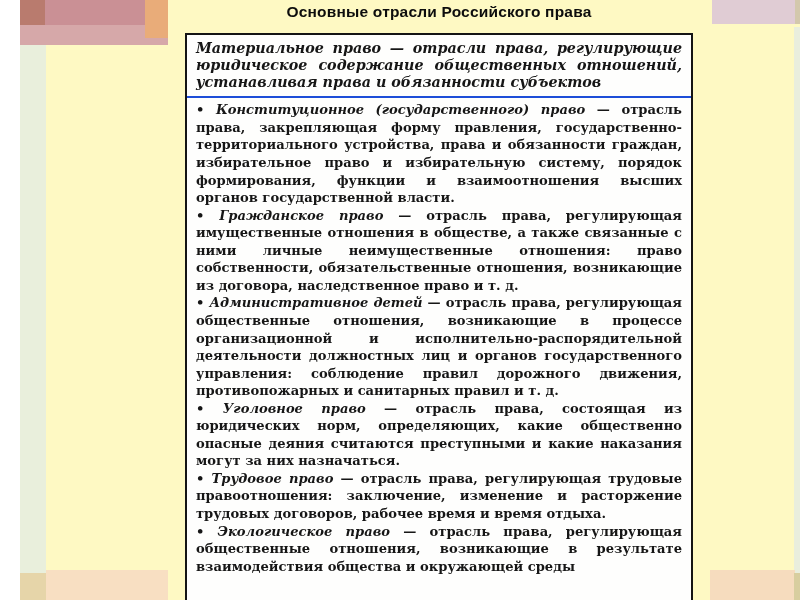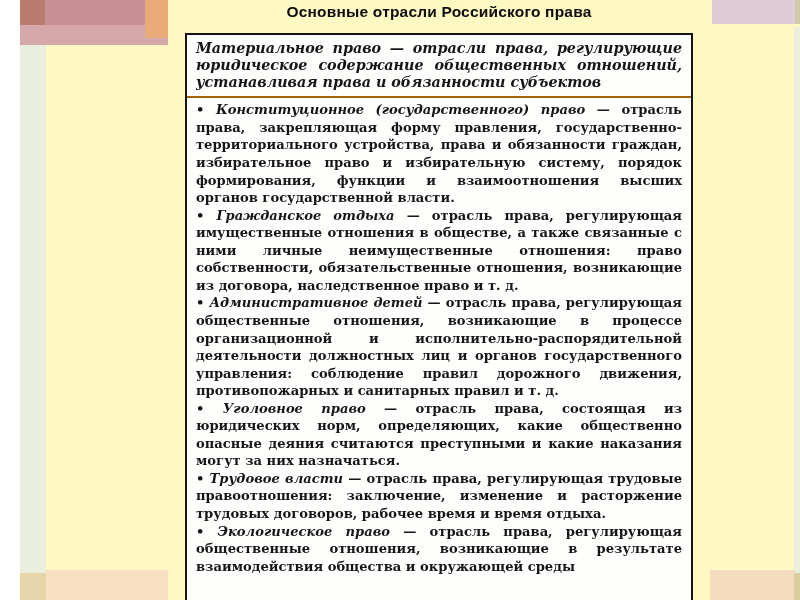--- a/index.html
+++ b/index.html
@@ -34,21 +34,21 @@
     letter-spacing: 0.2px;
   }
 
   .table-box {
     position: absolute; left: 165px; top: 33px; width: 504px; height: 567px;
     border: 2px solid #141414; border-bottom: none;
     background: #fefefd;
     box-sizing: content-box;
   }
   .header-cell {
-    border-bottom: 2px solid #a16207;
+    border-bottom: 2px solid #1d4ed8;
     padding: 5px 9px 6px 9px;
     font-size: 14.3px; line-height: 16.8px;
     font-weight: bold; font-style: italic;
     color: #161616;
     text-align: justify;
   }
   .body-cell {
     padding: 3px 9px 0 9px;
     font-size: 13.1px; line-height: 17.55px;
     font-weight: bold;
@@ -80,27 +80,27 @@
   <div class="title">Основные отрасли Российского права</div>
 
   <div class="table-box">
 
     <div class="header-cell">Материальное право — отрасли права, регулирующие юридическое содержание общественных отношений, устанавливая права и обязанности субъектов</div>
 
     <div class="body-cell">
 
       <p><span class="bullet">•</span> <span class="term">Конституционное (государственного) право</span><span> — отрасль права, закрепляющая форму правления, государственно-территориального устройства, права и обязанности граждан, избирательное право и избирательную систему, порядок формирования, функции и взаимоотношения высших органов государственной власти.</span></p>
 
-      <p><span class="bullet">•</span> <span class="term">Гражданское отдыха</span><span> — отрасль права, регулирующая имущественные отношения в обществе, а также связанные с ними личные неимущественные отношения: право собственности, обязательственные отношения, возникающие из договора, наследственное право и т. д.</span></p>
+      <p><span class="bullet">•</span> <span class="term">Гражданское право</span><span> — отрасль права, регулирующая имущественные отношения в обществе, а также связанные с ними личные неимущественные отношения: право собственности, обязательственные отношения, возникающие из договора, наследственное право и т. д.</span></p>
 
       <p><span class="bullet">•</span> <span class="term">Административное детей</span><span> — отрасль права, регулирующая общественные отношения, возникающие в процессе организационной и исполнительно-распорядительной деятельности должностных лиц и органов государственного управления: соблюдение правил дорожного движения, противопожарных и санитарных правил и т. д.</span></p>
 
       <p><span class="bullet">•</span> <span class="term">Уголовное право</span><span> — отрасль права, состоящая из юридических норм, определяющих, какие общественно опасные деяния считаются преступными и какие наказания могут за них назначаться.</span></p>
 
 
-      <p><span class="bullet">•</span> <span class="term">Трудовое власти</span><span> — отрасль права, регулирующая трудовые правоотношения: заключение, изменение и расторжение трудовых договоров, рабочее время и время отдыха.</span></p>
+      <p><span class="bullet">•</span> <span class="term">Трудовое право</span><span> — отрасль права, регулирующая трудовые правоотношения: заключение, изменение и расторжение трудовых договоров, рабочее время и время отдыха.</span></p>
 
       <p><span class="bullet">•</span> <span class="term">Экологическое право</span><span> — отрасль права, регулирующая общественные отношения, возникающие в результате взаимодействия общества и окружающей среды</span></p>
 
     </div>
   </div>
 
 </div>
 
 </body></html>

